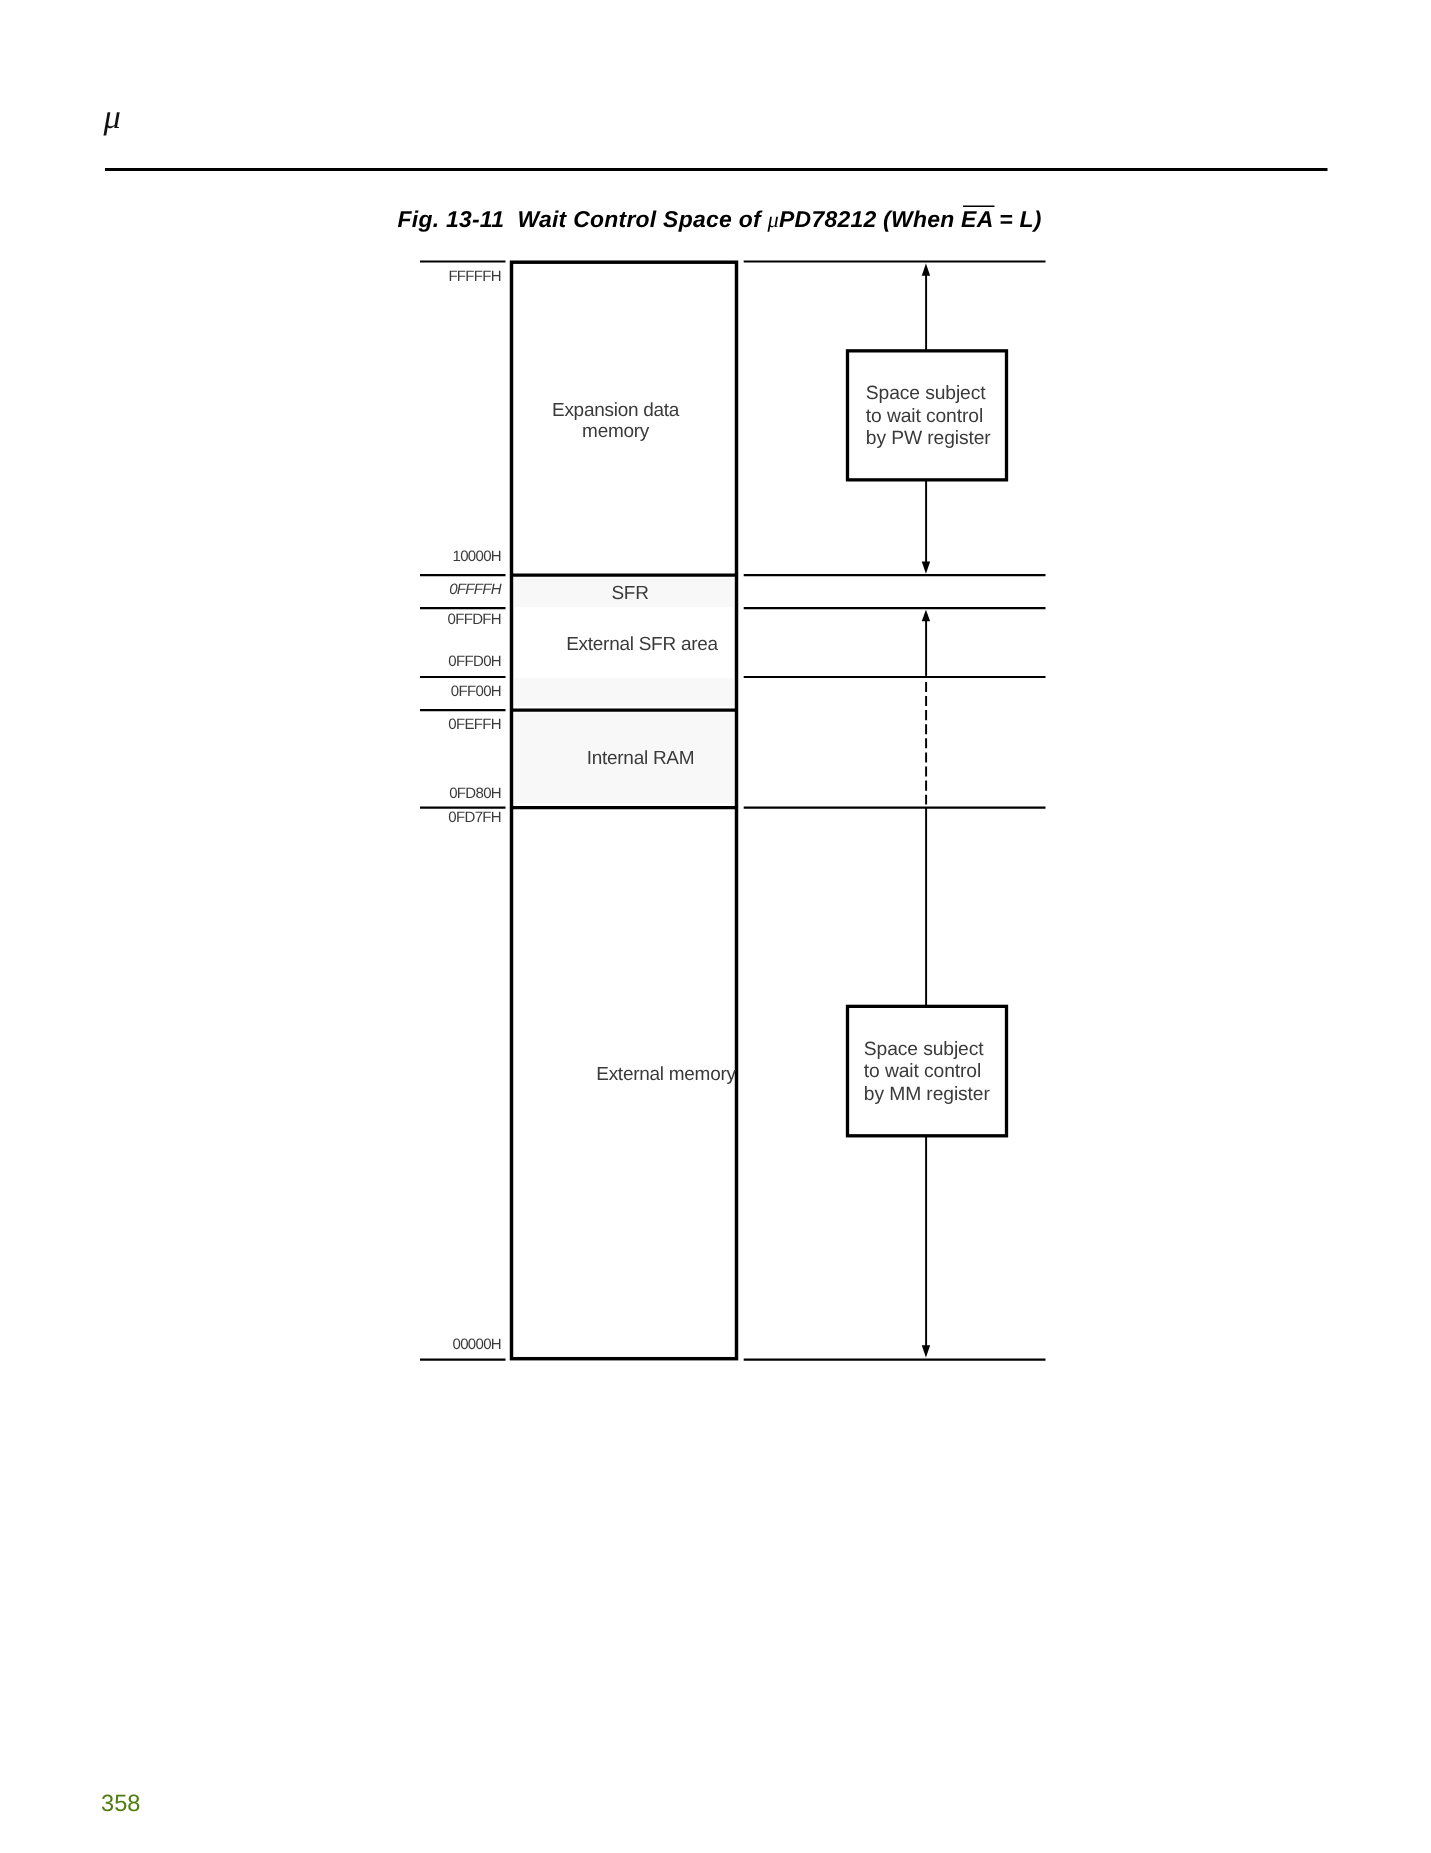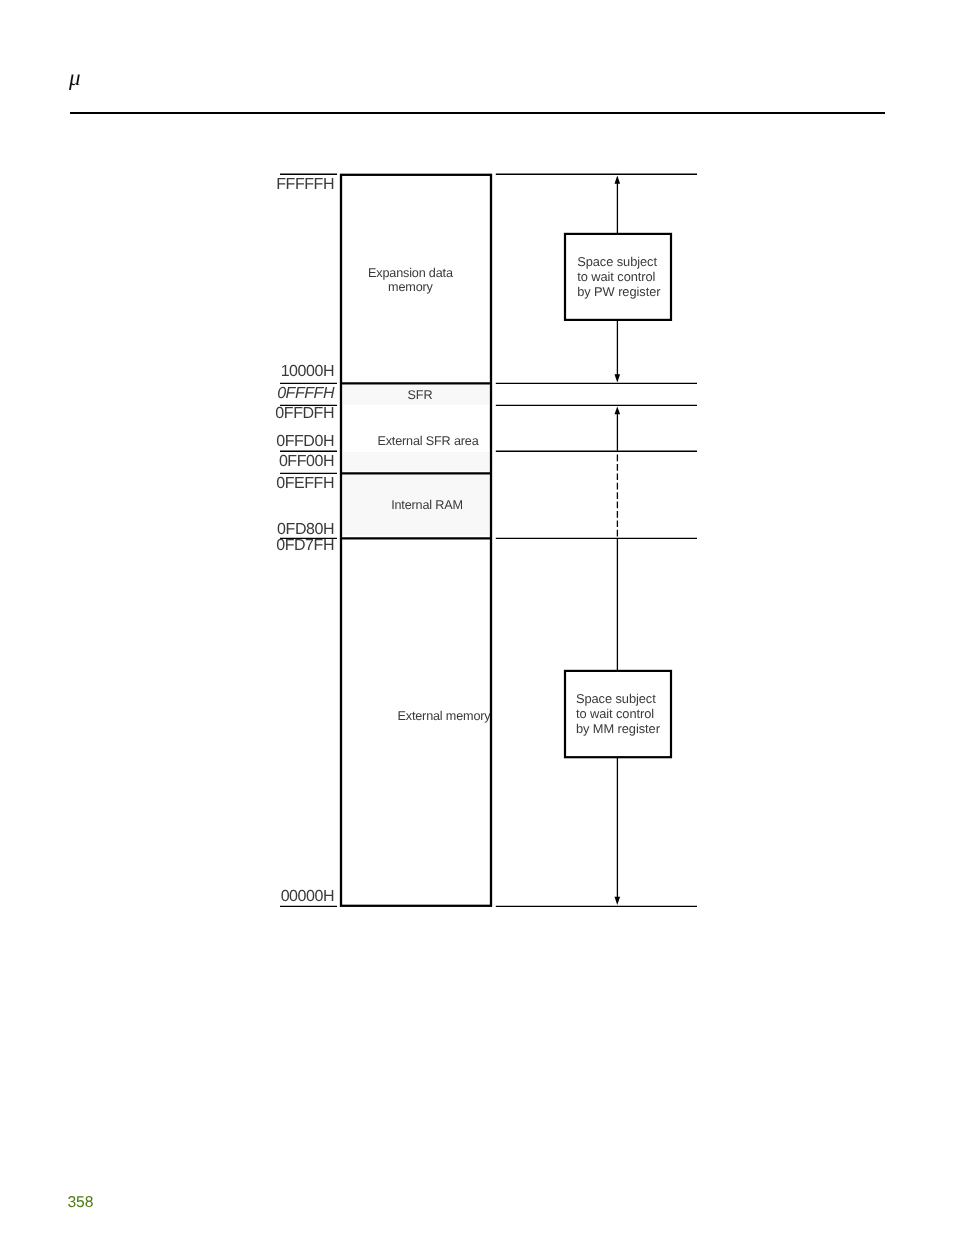--- a/index.html
+++ b/index.html
@@ -42,21 +42,21 @@
   #fig-caption .mu {
     font-family:"Liberation Serif", serif;
     font-weight:normal; font-style:italic; font-size:15px;
     position:relative; top:-0.5px;
   }
 
   
   #diagram { position:absolute; left:0; top:0; width:954px; height:1235px; }
   .addr {
     position:absolute; text-align:right;
-    font-size:16px; line-height:12.7px;
+    font-size:10px; line-height:12.7px;
     letter-spacing:-0.45px;
     color:#3a3a3a; white-space:nowrap;margin-left:36px;
   }
   .memlabel {
     position:absolute; text-align:center;
     font-size:12.65px; line-height:14.2px;
     letter-spacing:-0.17px;
     color:#3a3a3a; white-space:nowrap;
   }
   .notetext {
@@ -73,20 +73,21 @@
   }
 </style>
 </head>
 <body>
 
 <div class="page">
 
   <div id="header-mu">μ</div>
   <div id="header-rule"></div>
 
+  <div id="fig-caption"><span>Fig. 13-11</span><span>&nbsp; </span><span>Wait Control Space of </span><span class="mu">μ</span><span>PD78212 (When </span><span class="ovl">EA</span><span> = L)</span></div>
 
   <svg id="diagram" viewBox="0 0 954 1235">
 
     <g stroke="#000" stroke-width="1.4">
       <line x1="280" y1="174.3" x2="337" y2="174.3"></line>
       <line x1="280" y1="383.4" x2="337" y2="383.4"></line>
       <line x1="280" y1="405.4" x2="337" y2="405.4"></line>
       <line x1="280" y1="451.3" x2="337" y2="451.3"></line>
       <line x1="280" y1="473.4" x2="337" y2="473.4"></line>
       <line x1="280" y1="538.4" x2="337" y2="538.4"></line>
@@ -141,21 +142,21 @@
   <div class="addr" style="right:620.0px; top:408.2px;">0FFDFH</div>
   <div class="addr" style="right:620.0px; top:436.2px;text-align:center;">0FFD0H</div>
   <div class="addr" style="right:620.0px; top:456.2px;">0FF00H</div>
   <div class="addr" style="right:620.0px; top:478.2px;">0FEFFH</div>
   <div class="addr" style="right:620.0px; top:524.2px;">0FD80H</div>
   <div class="addr" style="right:620.0px; top:540.2px;">0FD7FH</div>
   <div class="addr" style="right:620.0px; top:891.2px;">00000H</div>
 
   <div class="memlabel" style="left:368px; width:auto; top:265.8px; text-align:center;"><span>Expansion data</span><br><span>memory</span></div>
   <div class="memlabel" style="left:339px; width:162px; top:388.3px;">SFR</div>
-  <div class="memlabel" style="left:339px; width:178px; top:421.5px;margin-top:12px;">External SFR area</div>
+  <div class="memlabel" style="left:339px; width:178px; top:421.5px;">External SFR area</div>
   <div class="memlabel" style="left:347px; width:160px; top:498.3px;">Internal RAM</div>
   <div class="memlabel" style="left:339px; width:150px; top:709.4px;margin-left:30px;">External memory</div>
 
   <div class="notetext" style="left:577.2px; top:255.4px;">
       <div>Space subject</div>
       <div>to wait control</div>
       <div>by PW register</div>
     </div>
   <div class="notetext" style="left:575.9px; top:692.3px;">
       <div>Space subject</div>

